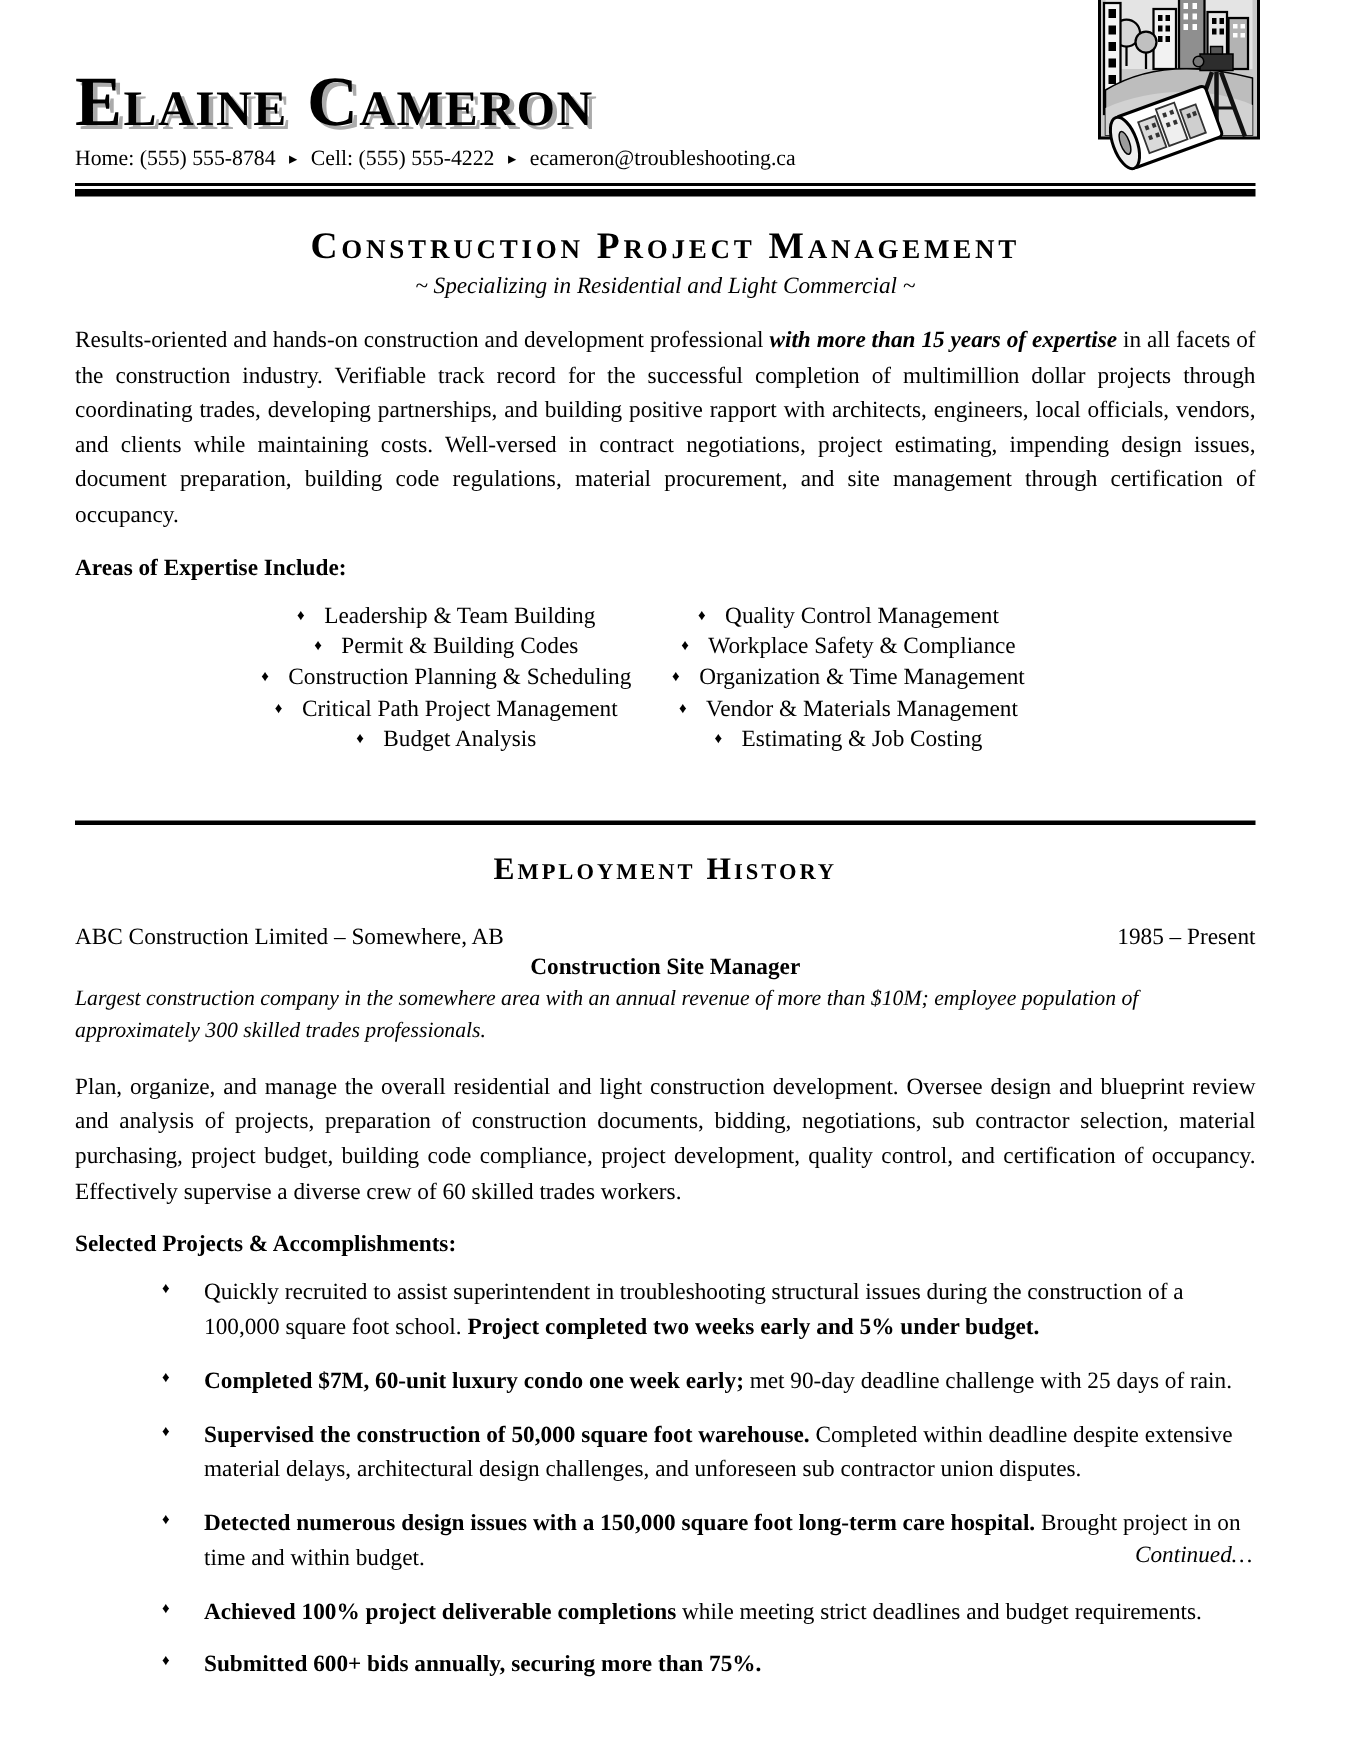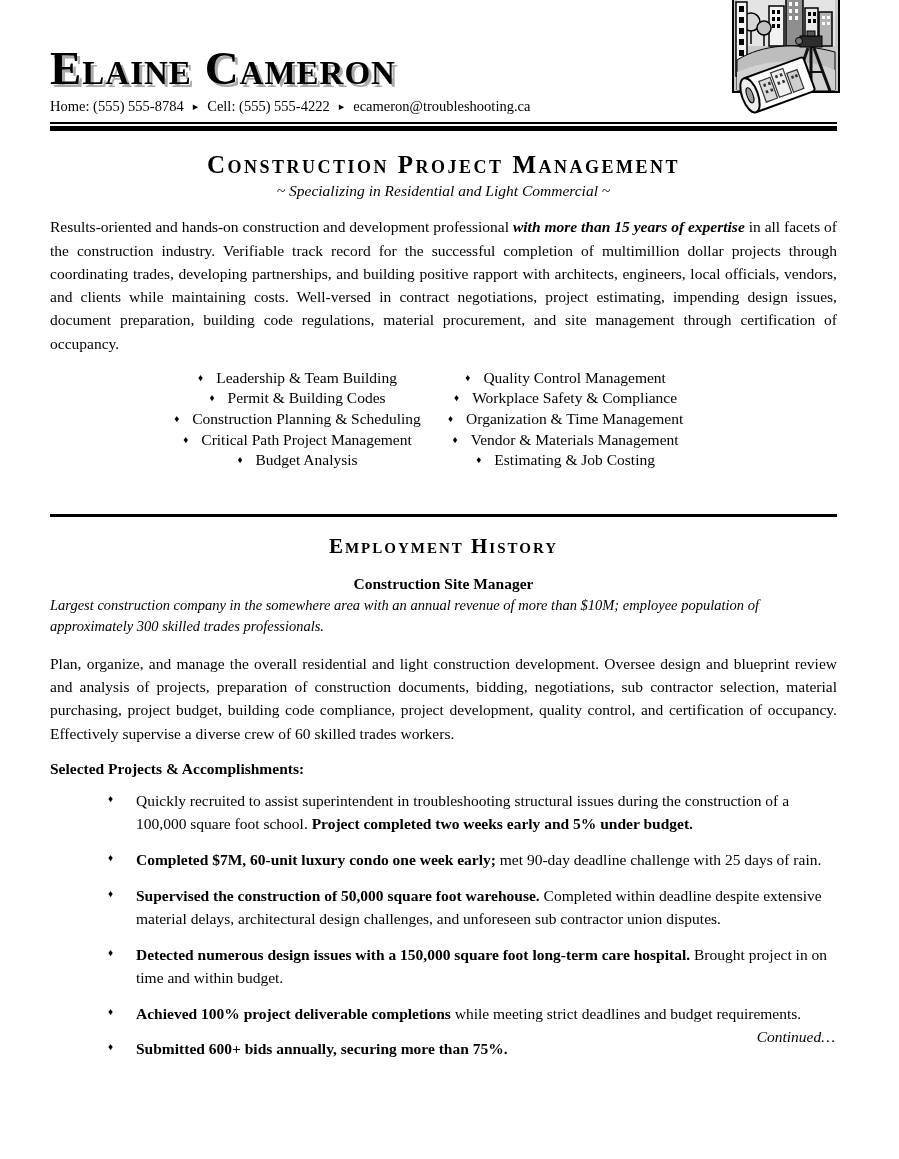--- a/index.html
+++ b/index.html
@@ -62,21 +62,21 @@
   
   .cols { display: flex; margin-top: 13px; text-align: center; }
   ul.col { list-style: none; margin: 0; padding: 0; }
   ul.col.left  { width: 398px; padding-left: 97px; box-sizing: border-box; }
   ul.col li { font-size: 15.5px; line-height: 1.33; white-space: nowrap; }
   .blt { font-size: 10px; margin-right: 13px; position: relative; top: -2px; }
 
   
   .section-rule { height: 3px; background: #000; margin-top: 43px; }
   .sect-head {
-    margin: 17px 0 16px 0;
+    margin: 17px 0 4px 0;
     text-align: center;
     font-size: 21px;
     font-weight: bold;
     font-variant: small-caps;
     letter-spacing: 2px;
   }
   .emp-row {
     display: flex; justify-content: space-between;
     font-size: 15.5px; margin-top: 24px;
   }
@@ -212,20 +212,21 @@
     </div>
   </header>
 
   <section class="titleblock">
     <h2 class="doc-title">Construction Project Management</h2>
     <div class="doc-subtitle">~ Specializing in Residential and Light Commercial ~</div>
   </section>
 
   <p class="para"><span>Results-oriented and hands-on construction and development professional </span><span class="emph">with more than 15 years of expertise</span><span> in all facets of the construction industry. Verifiable track record for the successful completion of multimillion dollar projects through coordinating trades, developing partnerships, and building positive rapport with architects, engineers, local officials, vendors, and clients while maintaining costs. Well-versed in contract negotiations, project estimating, impending design issues, document preparation, building code regulations, material procurement, and site management through certification of occupancy.</span></p>
 
+  <div class="subhead">Areas of Expertise Include:</div>
 
   <div class="cols">
     <ul class="col left">
       <li><span class="blt">♦</span><span>Leadership &amp; Team Building</span></li>
       <li><span class="blt">♦</span><span>Permit &amp; Building Codes</span></li>
       <li><span class="blt">♦</span><span>Construction Planning &amp; Scheduling</span></li>
       <li><span class="blt">♦</span><span>Critical Path Project Management</span></li>
       <li><span class="blt">♦</span><span>Budget Analysis</span></li>
     </ul>
     <ul class="col right">
@@ -234,20 +235,24 @@
       <li><span class="blt">♦</span><span>Organization &amp; Time Management</span></li>
       <li><span class="blt">♦</span><span>Vendor &amp; Materials Management</span></li>
       <li><span class="blt">♦</span><span>Estimating &amp; Job Costing</span></li>
     </ul>
   </div>
 
   <div class="section-rule"></div>
 
   <h2 class="sect-head">Employment History</h2>
 
+  <div class="emp-row">
+    <span>ABC Construction Limited – Somewhere, AB</span>
+    <span>1985 – Present</span>
+  </div>
 
   <div class="job">Construction Site Manager</div>
   <div class="note">Largest construction company in the somewhere area with an annual revenue of more than $10M; employee population of approximately 300 skilled trades professionals.</div>
 
   <p class="para">Plan, organize, and manage the overall residential and light construction development. Oversee design and blueprint review and analysis of projects, preparation of construction documents, bidding, negotiations, sub contractor selection, material purchasing, project budget, building code compliance, project development, quality control, and certification of occupancy. Effectively supervise a diverse crew of 60 skilled trades workers.</p>
 
   <div class="subhead">Selected Projects &amp; Accomplishments:</div>
 
   <ul class="accs">
     <li><span class="blt">♦</span><span>Quickly recruited to assist superintendent in troubleshooting structural issues during the construction of a 100,000 square foot school. </span><b>Project completed two weeks early and 5% under budget.</b><span></span></li>

